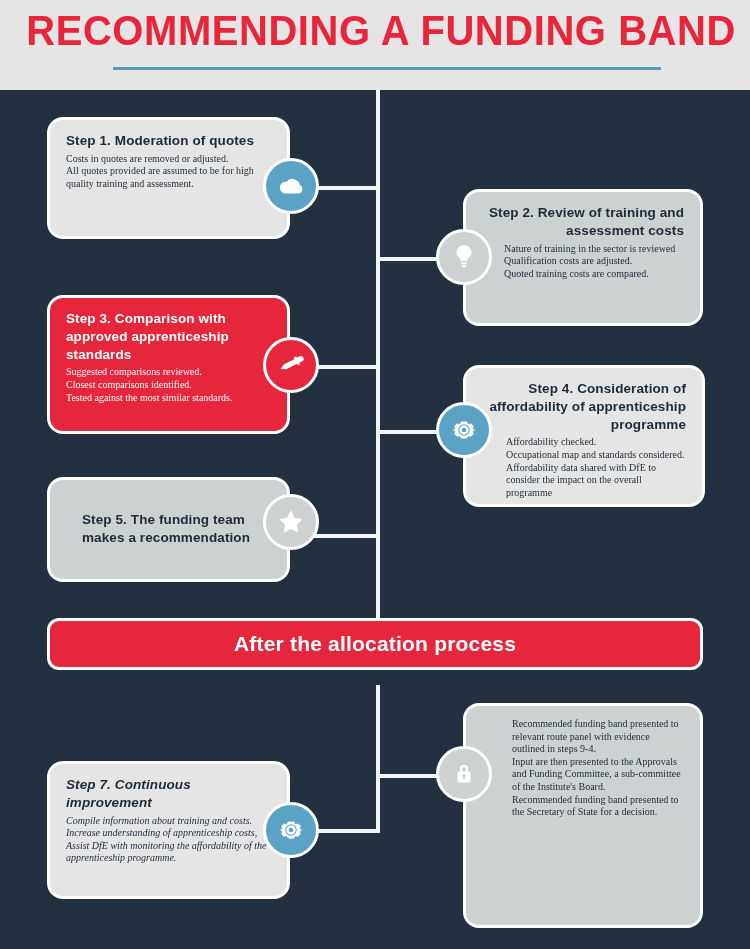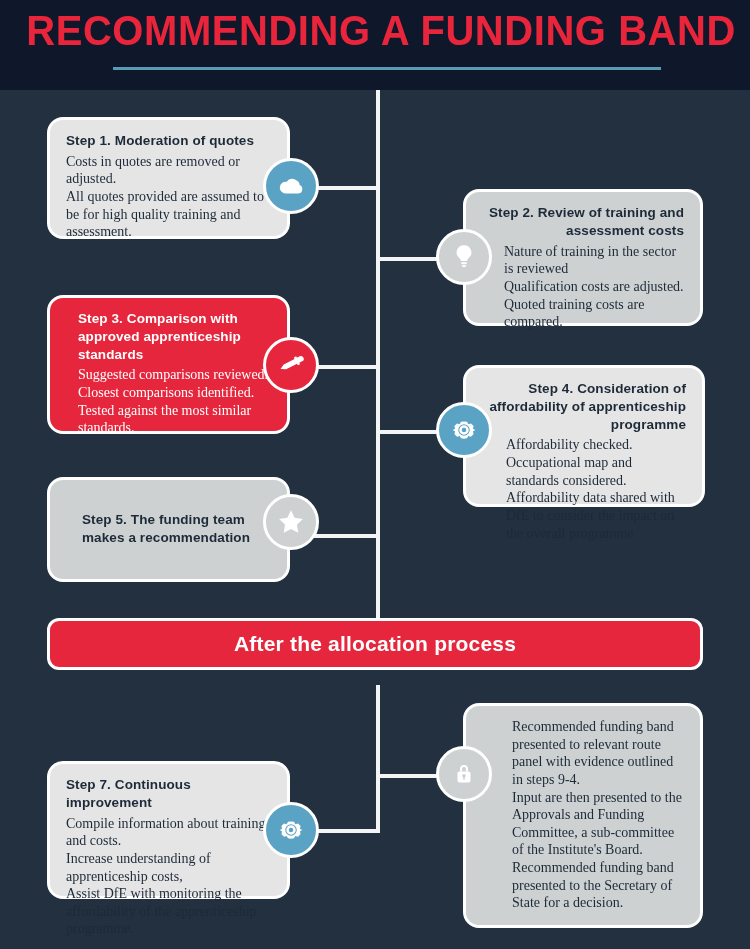--- a/index.html
+++ b/index.html
@@ -7,21 +7,21 @@
     width: 750px; height: 949px;
     font-family: "Liberation Sans", sans-serif;
     background: #ffffff;
     overflow: hidden;
   }
   .page { position: relative; width: 750px; height: 949px; background: #fdfdfd; }
 
   
   .header {
     position: absolute; left: 0; top: 0; width: 750px; height: 90px;
-    background: #0f172a;
+    background: #e5e5e5;
   }
   .title {
     position: absolute; left: 0; top: 6px; width: 750px;
     text-align: center;
     font-family: "Liberation Sans Narrow", "Liberation Sans", sans-serif;
     font-weight: bold;
     font-size: 43px;
     letter-spacing: 0.6px;
     color: #e8253b;
     transform: scaleX(0.93);
@@ -59,25 +59,25 @@
   .box-title {
     font-family: "Liberation Sans", sans-serif;
     font-weight: bold;
     font-size: 13.5px;
     line-height: 1.32;
     letter-spacing: 0.1px;
     margin-bottom: 3px;
   }
   .box-body {
     font-family: "Liberation Serif", serif;
-    font-size: 14px;
+    font-size: 10px;
     line-height: 1.26;
   }
   .dark-text .box-title, .dark-text .box-body { color: #1d2a38; }
-  .light-text .box-title, .light-text .box-body { color: #ffffff; margin-left: 12px; }
+  .light-text .box-title, .light-text .box-body { color: #ffffff; }
   .box-body p { margin: 0; }
 
   
   .badge {
     position: absolute;
     border-radius: 50%;
     border: 3px solid #ffffff;
     display: flex; align-items: center; justify-content: center;
     z-index: 5;
   }
@@ -221,21 +221,21 @@
       <span>
         <svg width="26" height="26" viewBox="0 0 24 24">
           <path d="M8.3 9.6V7.4a3.7 3.7 0 0 1 7.4 0v2.2h-1.9V7.4a1.8 1.8 0 0 0-3.6 0v2.2z"></path>
           <rect x="6" y="9.6" width="12" height="10.2" rx="1.6"></rect>
           <circle cx="12" cy="13.6" r="1.6" fill="#cdd1d2"></circle>
           <rect x="11.2" y="14.2" width="1.6" height="3.2" rx="0.7" fill="#cdd1d2"></rect>
         </svg>
       </span>
     </div>
 
-    <div class="box blue dark-text" style="left:47px; top:671px; width:243px; height:138px;">
+    <div class="box blue dark-text" style="left:47px; top:671px; width:243px; height:138px;font-style:italic;">
       <div class="box-title">Step 7. Continuous improvement</div>
       <div class="box-body">
         <p style="white-space:pre-line;">Compile information about training and costs.
 Increase understanding of apprenticeship costs,
 Assist  DfE with monitoring the affordability of the apprenticeship programme.</p>
       </div>
     </div>
     <div class="badge blue" style="left:263px; top:712px; width:56px; height:56px;">
       <span>
         <svg width="30" height="30" viewBox="0 0 24 24">

